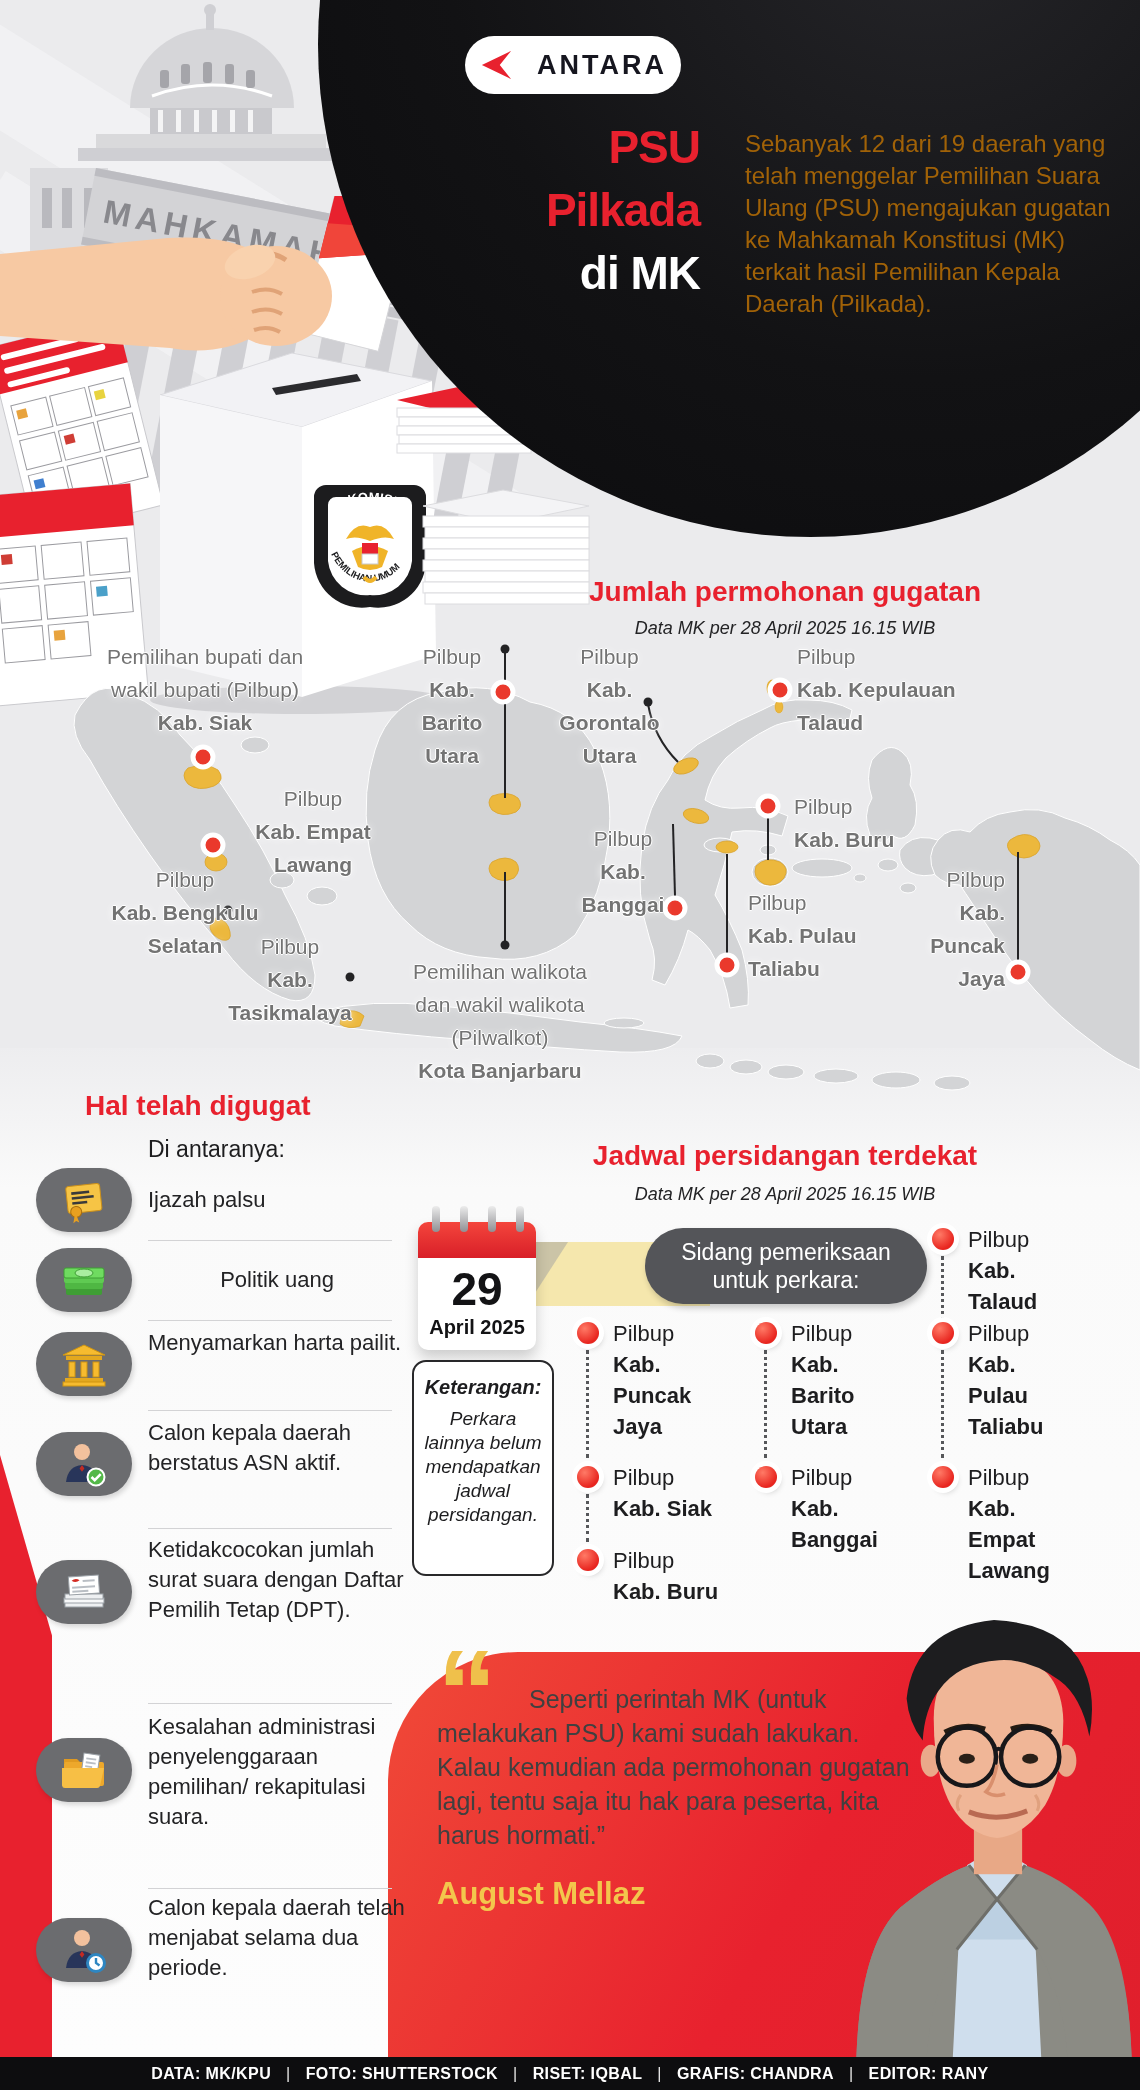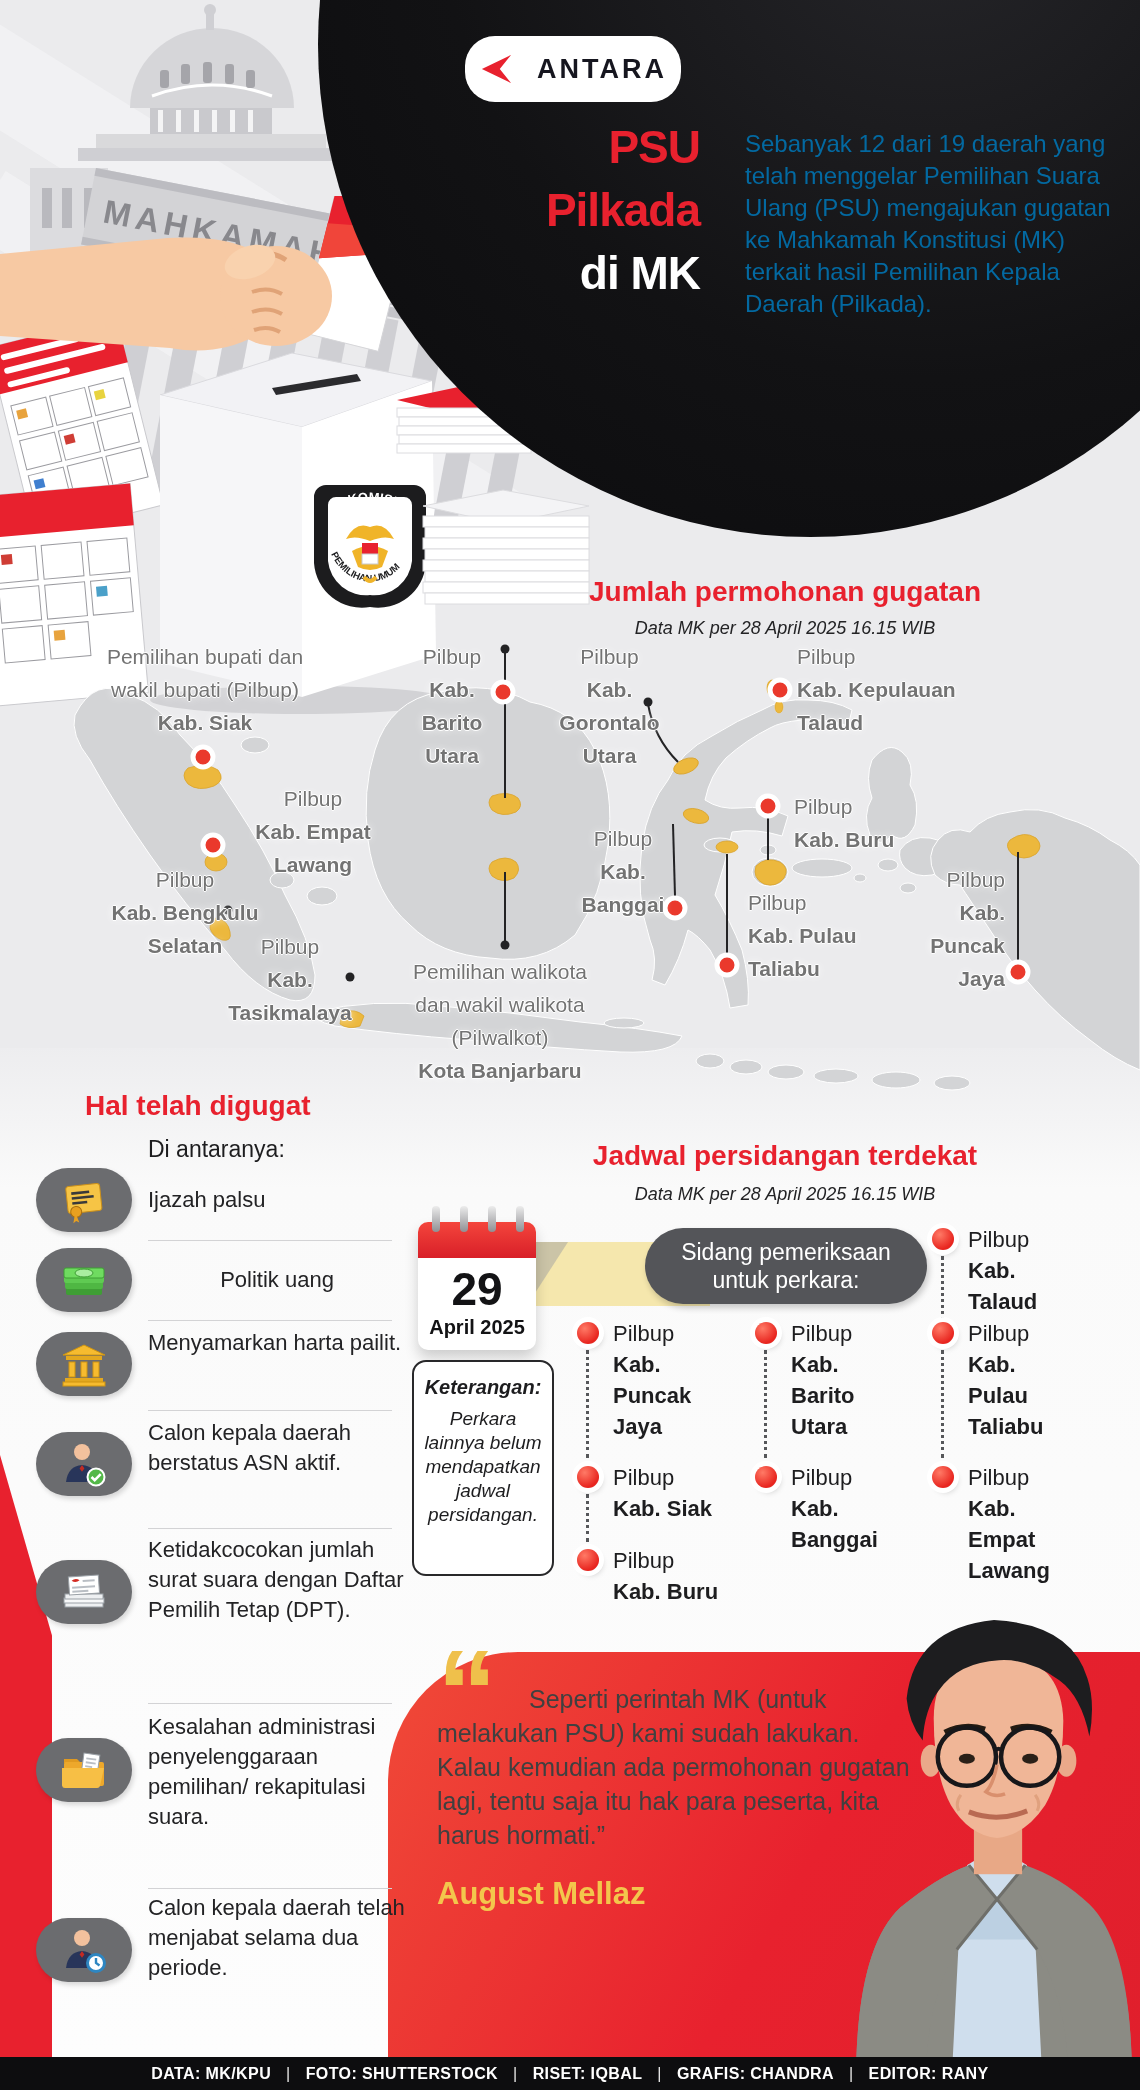--- a/index.html
+++ b/index.html
@@ -3,27 +3,27 @@
 <meta charset="utf-8">
 <style>
   html,body{margin:0;padding:0;background:#d8d8da;}
   #canvas{position:relative;width:1140px;height:2090px;margin:0 auto;overflow:hidden;
     background:#ebebed;font-family:"Liberation Sans",sans-serif;color:#1d1d1f;}
   .abs{position:absolute;}
   .streak{position:absolute;background:#f4f4f6;opacity:.65;transform:rotate(32deg);}
   
   .blob{position:absolute;left:318px;top:-448px;width:985px;height:985px;border-radius:50%;
     background:radial-gradient(circle at 62% 34%,#26262a 0%,#121214 55%,#0b0b0d 100%);z-index:6;}
-  .brandpill{position:absolute;left:465px;top:36px;width:216px;height:66px;background:#fff;border-radius:30px;
+  .brandpill{position:absolute;left:465px;top:36px;width:216px;height:58px;background:#fff;border-radius:30px;
     display:flex;align-items:center;justify-content:center;gap:24px;z-index:7;}
   .brandpill .bname{font-size:27px;font-weight:bold;letter-spacing:3px;color:#16161f;}
   .headtitle{position:absolute;left:370px;top:116px;width:330px;text-align:right;z-index:7;
     font-weight:bold;font-size:46px;line-height:63px;letter-spacing:-1px;color:#e8212e;}
   .headtitle .white{color:#fff;}
-  .intro{position:absolute;left:745px;top:128px;width:378px;color:#0369a1;font-size:24px;line-height:32px;z-index:7;}
+  .intro{position:absolute;left:745px;top:128px;width:378px;color:#a16207;font-size:24px;line-height:32px;z-index:7;}
   
   .illu{position:absolute;z-index:1;}
   .z3{z-index:3;} .z4{z-index:4;} .z5{z-index:5;}
   
   .sectitle{position:absolute;left:430px;width:710px;text-align:center;font-weight:bold;font-size:28px;color:#e8212e;z-index:9;}
   .secsub{position:absolute;left:430px;width:710px;text-align:center;font-style:italic;font-size:18px;color:#232325;z-index:9;}
   .maplabel{position:absolute;font-size:21px;line-height:33px;text-align:center;color:#737373;z-index:10;
     text-shadow:0 1px 0 #fff,0 -1px 0 #fff,1px 0 0 #fff,-1px 0 0 #fff,0 0 9px rgba(255,255,255,.95);}
   .maplabel div{white-space:nowrap;}
   .maplabel .b{font-weight:bold;}

